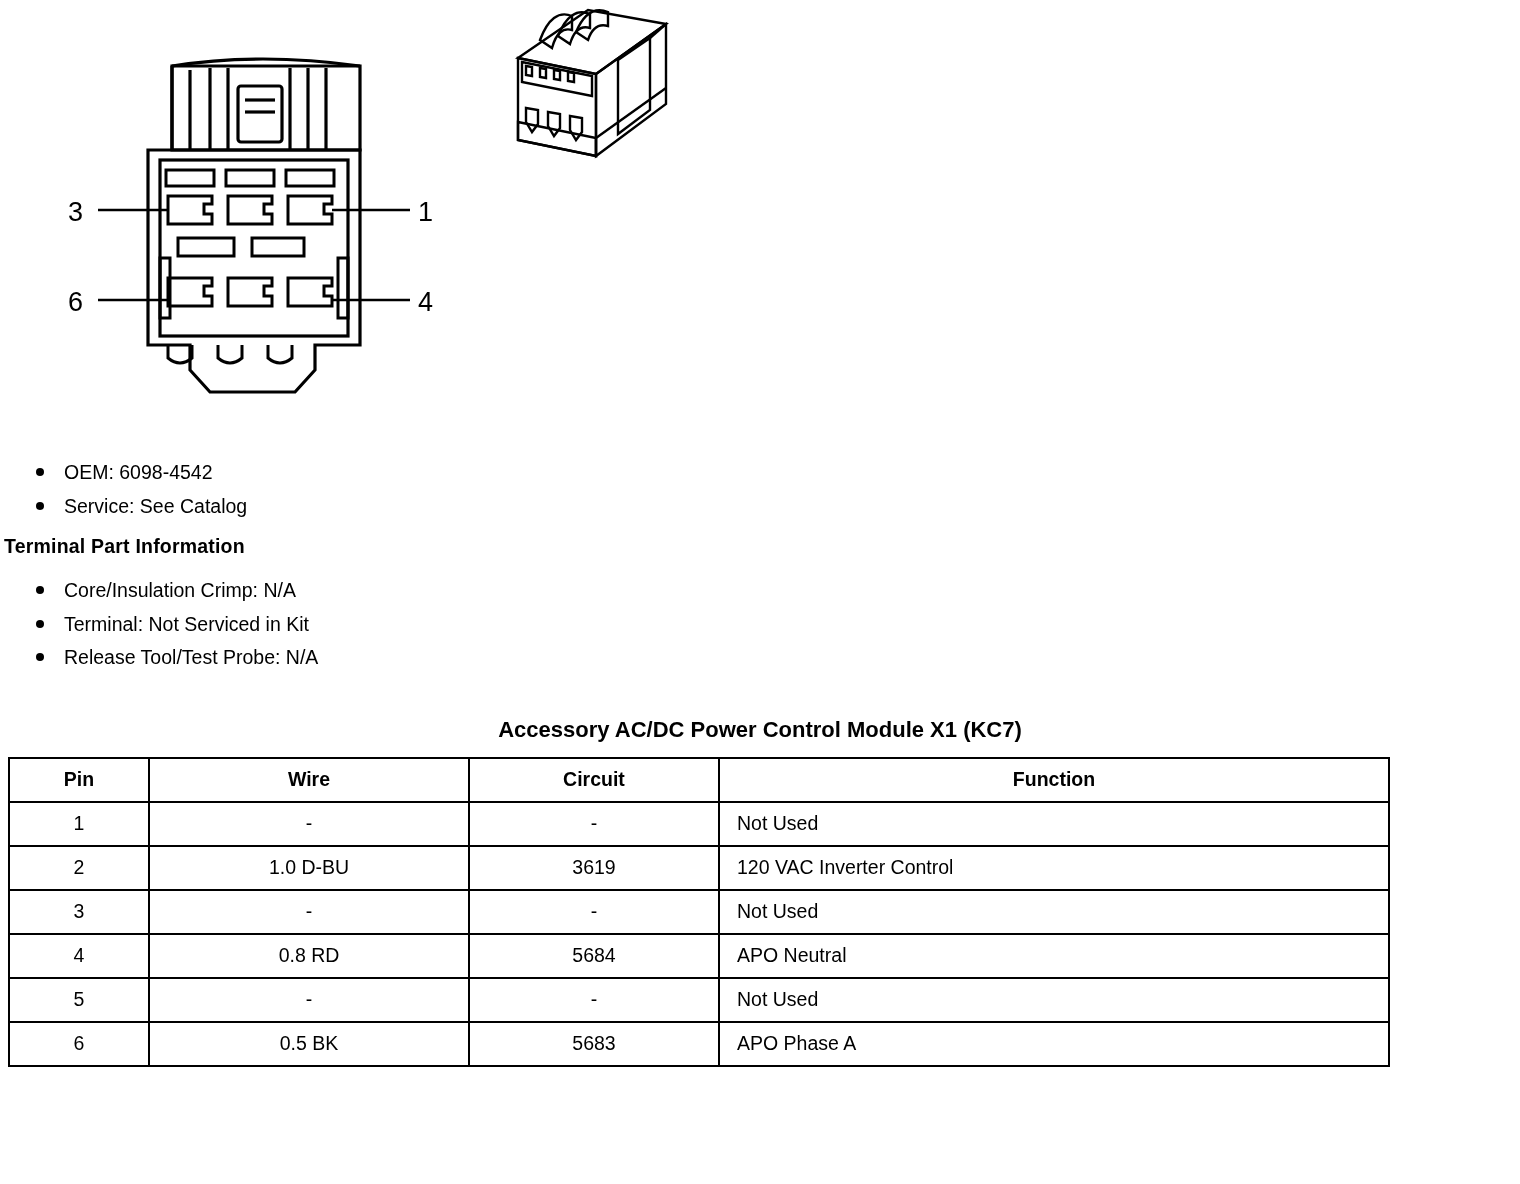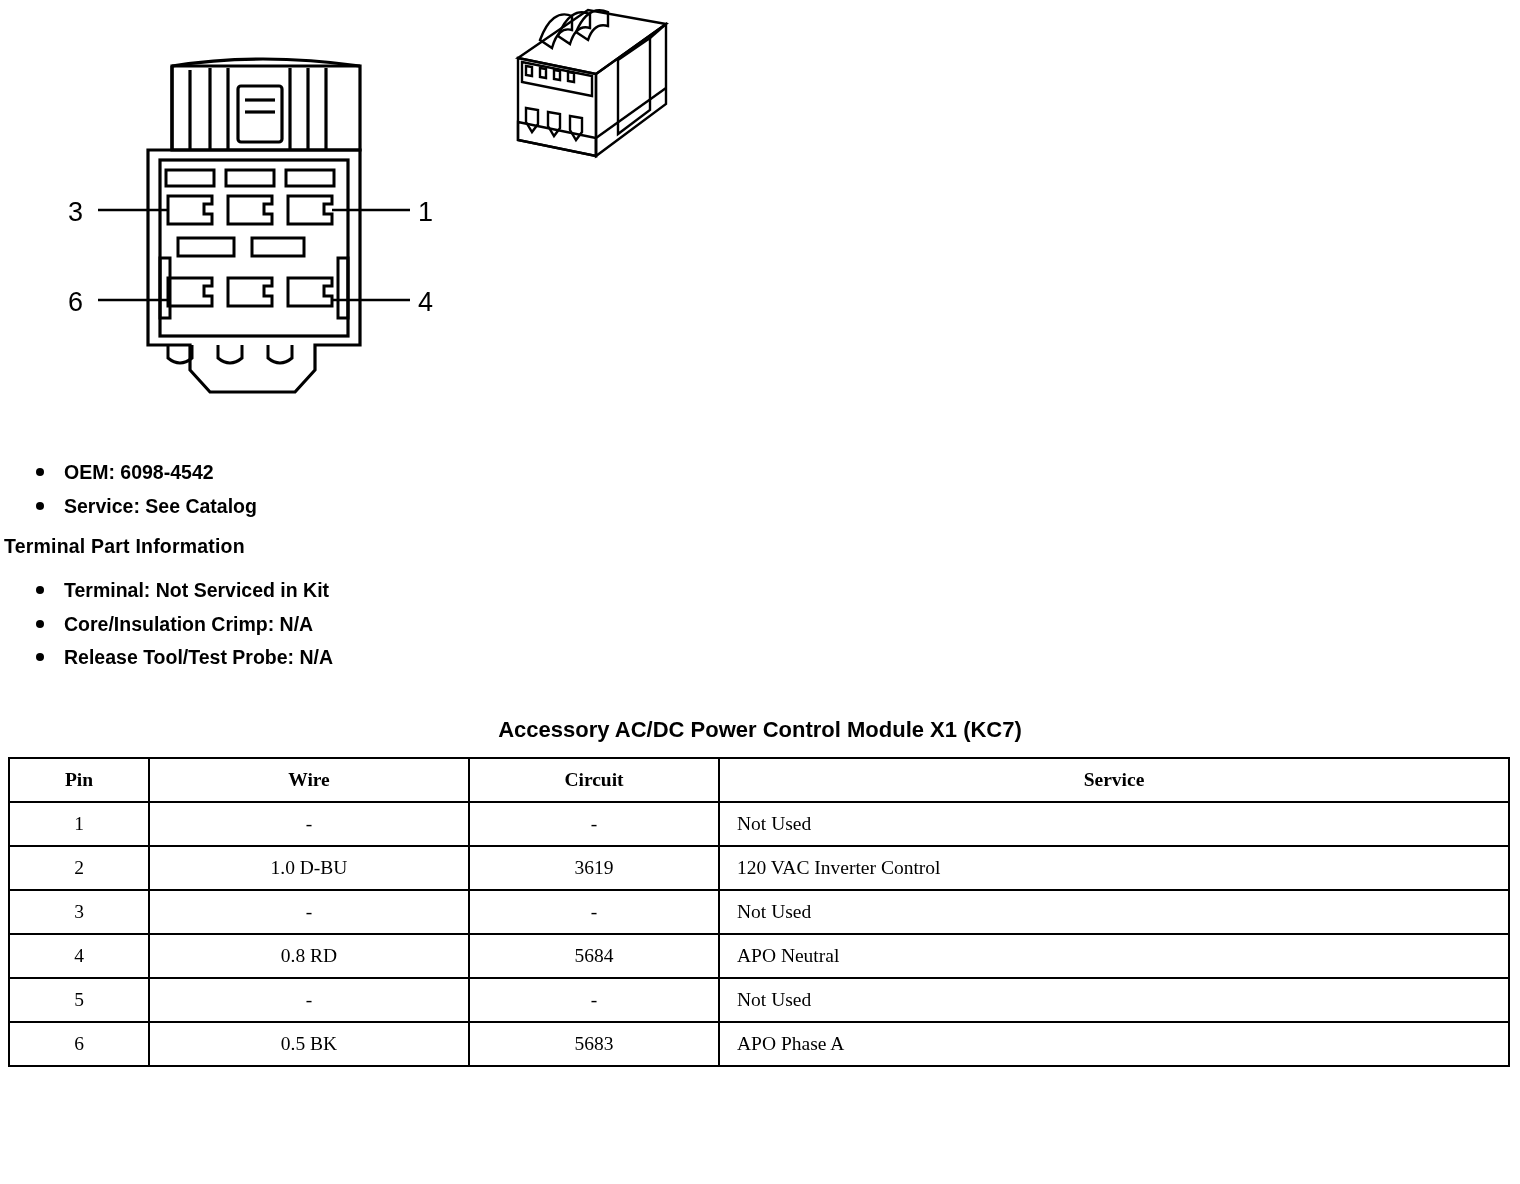--- a/index.html
+++ b/index.html
@@ -42,21 +42,20 @@
     letter-spacing: 0.2px;
   }
   .info-block {
     margin: 0;
     padding: 0;
   }
   ul.bullets {
     list-style: none;
     margin: 16px 0 12px 0;
     padding: 0;
-    font-weight: bold;
   }
   ul.bullets li {
     font-size: 19.5px;
     line-height: 1.72;
     position: relative;
     padding-left: 64px;
   }
   ul.bullets li::before {
     content: "";
     position: absolute;
@@ -74,24 +73,23 @@
     margin-top: 2px;
   }
   .table-title {
     text-align: center;
     font-size: 22px;
     font-weight: bold;
     margin: 42px 0 14px 0;
   }
   table.pinout {
     border-collapse: collapse;
-    width: 1502px;
+    width: 1382px;
     margin: 0 8px;
     table-layout: fixed;
-    font-family: Liberation Serif, serif;
   }
   table.pinout th, table.pinout td {
     border: 2px solid #000;
     font-size: 19.5px;
     height: 42px;
     padding: 0 8px;
   }
   table.pinout th {
     font-weight: bold;
     text-align: center;
@@ -213,41 +211,41 @@
 <div class="info-block">
   <ul class="bullets">
     <li>OEM: 6098-4542</li>
     <li>Service: See Catalog</li>
   </ul>
 </div>
 
 <div class="info-block">
   <div class="section-heading heading-terminal">Terminal Part Information</div>
   <ul class="bullets">
+    <li>Core/Insulation Crimp: N/A</li>
     <li>Terminal: Not Serviced in Kit</li>
-    <li>Core/Insulation Crimp: N/A</li>
     <li>Release Tool/Test Probe: N/A</li>
   </ul>
 </div>
 
 <div class="table-title">Accessory AC/DC Power Control Module X1 (KC7)</div>
 
 <table class="pinout">
   <colgroup>
     <col class="col-pin">
     <col class="col-wire">
     <col class="col-circuit">
     <col class="col-function">
   </colgroup>
   <thead>
     <tr>
       <th>Pin</th>
       <th>Wire</th>
       <th>Circuit</th>
-      <th>Service</th>
+      <th>Function</th>
     </tr>
   </thead>
   <tbody>
     <tr>
       <td class="c-pin">1</td>
       <td class="c-wire">-</td>
       <td class="c-circuit">-</td>
       <td class="c-function">Not Used</td>
     </tr>
     <tr>

